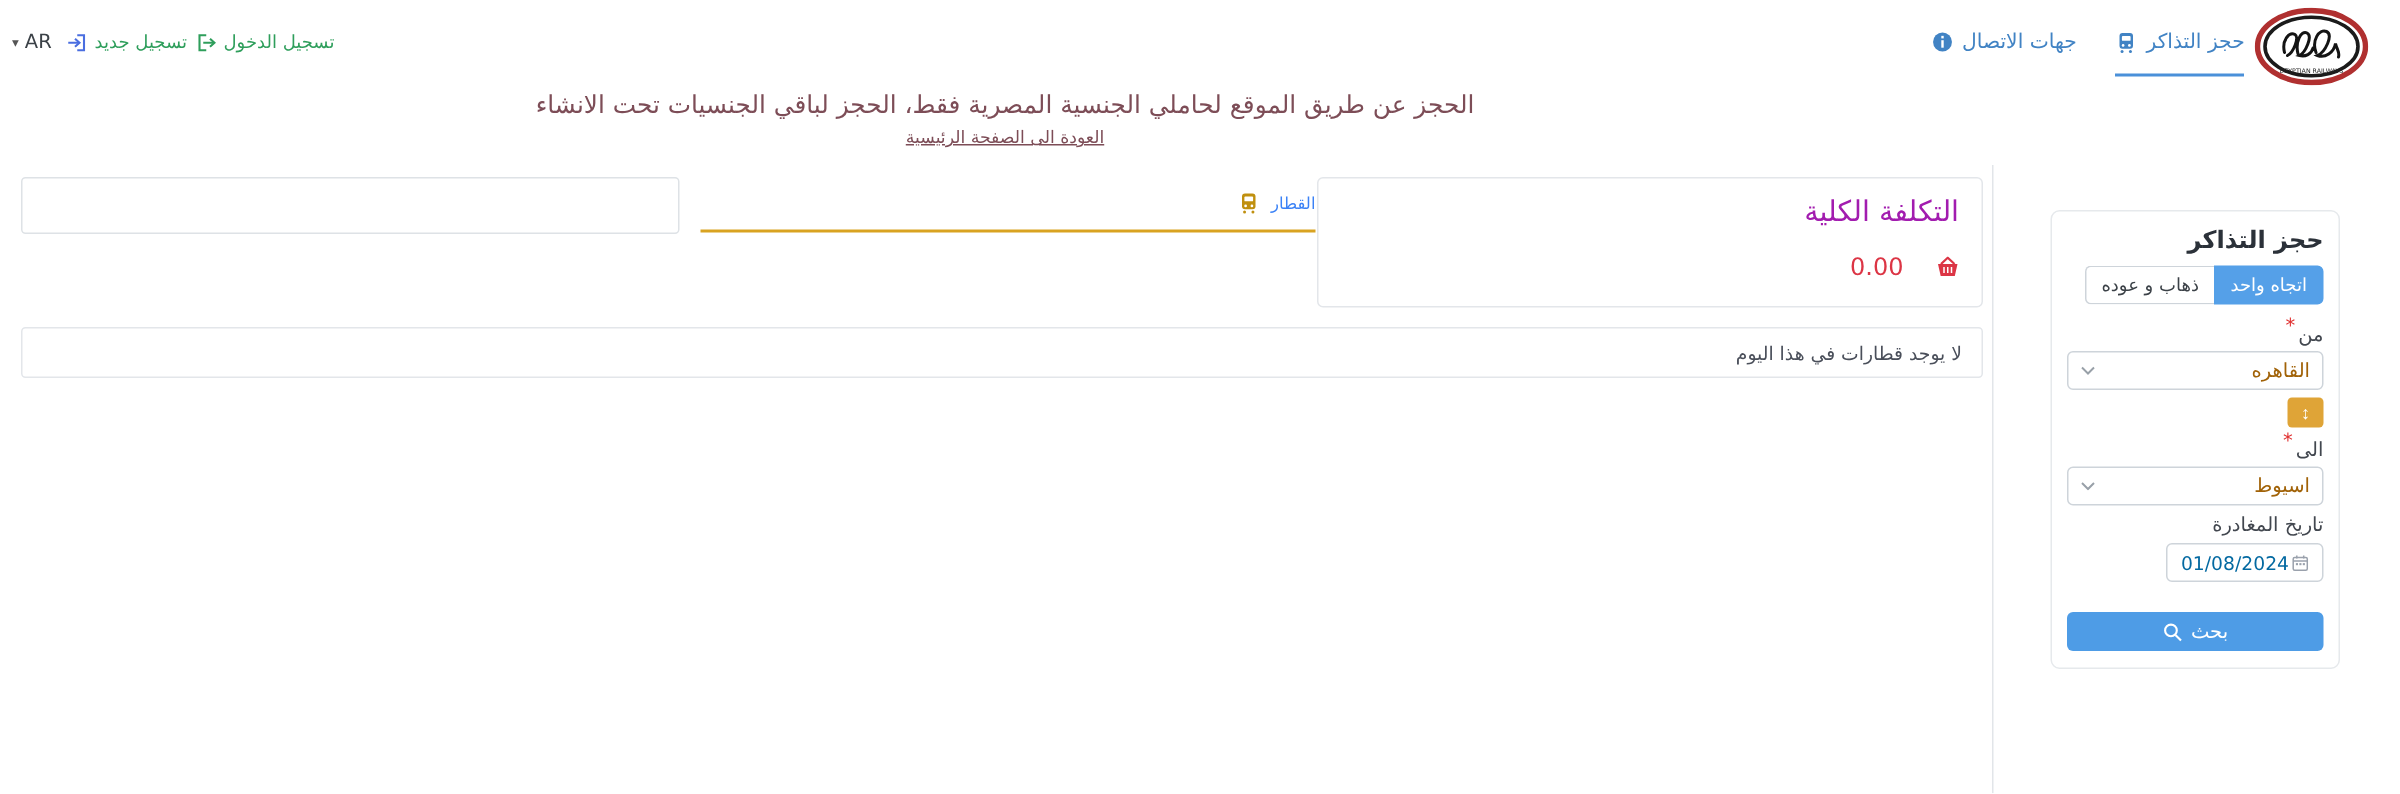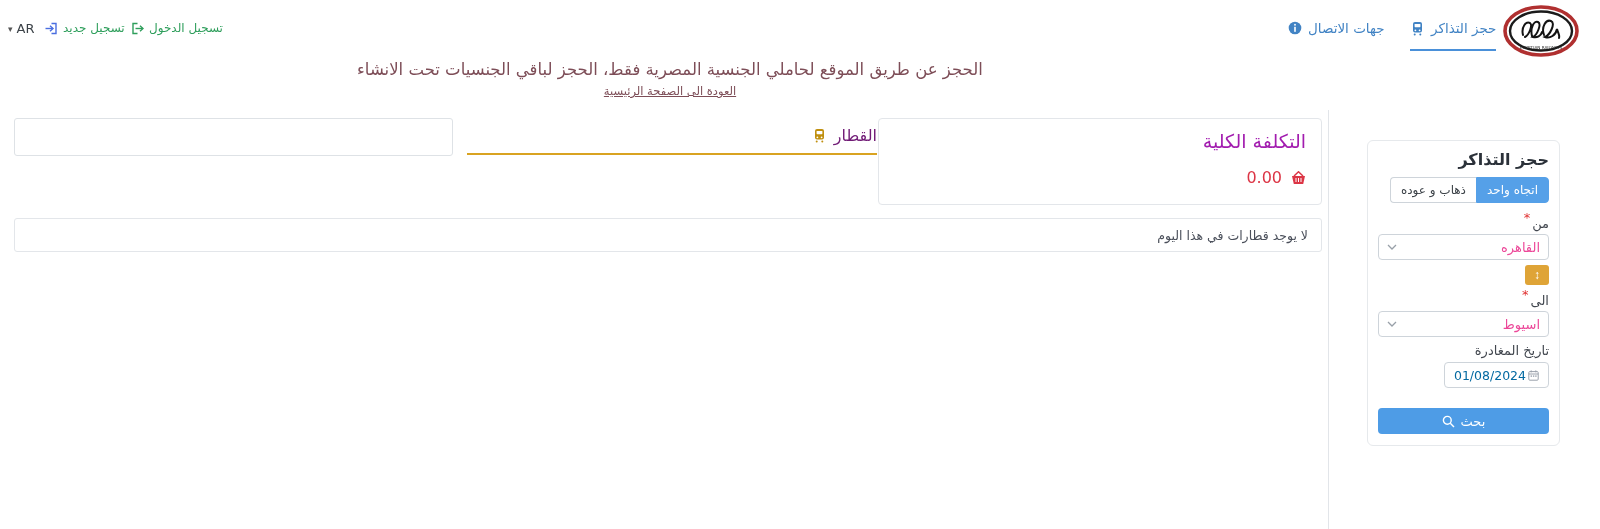--- a/index.html
+++ b/index.html
@@ -15,46 +15,46 @@
   .nav-underline{border-bottom:2px solid #4a90d9;padding-bottom:13px;}
   
   .notice{left:0;top:60px;width:1340px;text-align:center;direction:rtl;
           color:#7d4d57;font-size:16.5px;}
   .home-link{left:0;top:84px;width:1340px;text-align:center;direction:rtl;
           color:#7d4d57;font-size:11.5px;text-decoration:underline;cursor:pointer;}
   
   .empty-panel{left:14px;top:118px;width:437px;height:36px;border:1px solid #dee2e6;border-radius:3px;background:#fff;}
   .train-tab{left:467px;top:118px;width:410px;height:35px;border-bottom:2px solid #d9a321;
              display:flex;align-items:center;justify-content:flex-end;gap:7px;
-             color:#701a75;font-size:16px;padding-left:0;cursor:pointer;direction:ltr;}
+             color:#3b82f6;font-size:11px;padding-left:0;cursor:pointer;direction:ltr;}
   .train-tab span{direction:rtl;}
   .cost-panel{left:878px;top:118px;width:444px;height:87px;border:1px solid #e3e6ea;border-radius:4px;
               background:#fff;box-sizing:border-box;padding:11px 15px;direction:rtl;}
   .cost-title{font-size:19px;color:#a21caf;text-align:right;}
-  .cost-row{margin-top:16px;display:flex;align-items:center;justify-content:flex-start;gap:9px;direction:rtl;}
+  .cost-row{margin-top:16px;display:flex;align-items:center;justify-content:flex-start;gap:22px;direction:rtl;}
   .cost-value{color:#dc3545;font-size:16px;}
   .msg-box{left:14px;top:218px;width:1308px;height:25px;border:1px solid #e3e6ea;border-radius:3px;
            box-sizing:border-box;display:flex;align-items:center;justify-content:flex-end;
            padding:16px 13px;font-size:12.5px;color:#4a4f5a;direction:ltr;}
   .msg-box span{direction:rtl;}
   .v-divider{left:1328px;top:110px;width:1px;height:419px;background:#e2e5e9;}
   
   .card{left:1367px;top:140px;width:193px;border:1px solid #e6e9ec;border-radius:6px;background:#fff;
         box-sizing:border-box;padding:9px 10px 11px;direction:rtl;}
   .card-title{font-size:16px;font-weight:bold;color:#2b3139;text-align:right;margin-bottom:8px;}
   .toggle{display:flex;direction:rtl;justify-content:flex-start;width:164px;margin-right:0;height:26px;margin-bottom:7px;}
   .toggle-btn{display:flex;align-items:center;justify-content:center;font-size:12px;box-sizing:border-box;
               padding:0 10px;cursor:pointer;white-space:nowrap;}
   .toggle-active{background:#55a0e8;color:#fff;border:1px solid #55a0e8;border-radius:0 4px 4px 0;}
   .toggle-idle{background:#fff;color:#3c4248;border:1px solid #ced4da;border-right:none;border-radius:4px 0 0 4px;}
   .field-label{font-size:13px;color:#42474f;text-align:right;line-height:16px;}
   .req{color:#e03131;font-size:13px;vertical-align:6px;margin-right:2px;}
   .select{height:26px;border:1px solid #ced4da;border-radius:4px;background:#fff;box-sizing:border-box;
           display:flex;align-items:center;justify-content:space-between;padding:0 8px;cursor:pointer;
-          font-size:13px;color:#ec4899;margin-top:2px;}
+          font-size:13px;color:#a16207;margin-top:2px;}
   .swap-btn{width:24px;height:20px;background:#dfa437;border:none;border-radius:3px;color:#fff;
             display:flex;align-items:center;justify-content:center;font-size:12px;font-weight:bold;
             cursor:pointer;margin:5px 0 2px 22px;align-self:flex-start;}
   .date-input{height:26px;border:1px solid #ced4da;border-radius:4px;background:#fff;box-sizing:border-box;
               display:flex;align-items:center;justify-content:flex-start;gap:2px;padding:0 9px;
               font-size:12.5px;color:#0369a1;margin-top:3px;cursor:text;direction:ltr;flex-direction:row;}
   .date-wrap{display:flex;justify-content:flex-start;}
   .search-btn{height:26px;width:100%;background:#4e9ce6;border:none;border-radius:4px;color:#fff;
               display:flex;align-items:center;justify-content:center;gap:6px;font-size:13px;
               cursor:pointer;margin-top:20px;direction:rtl;

